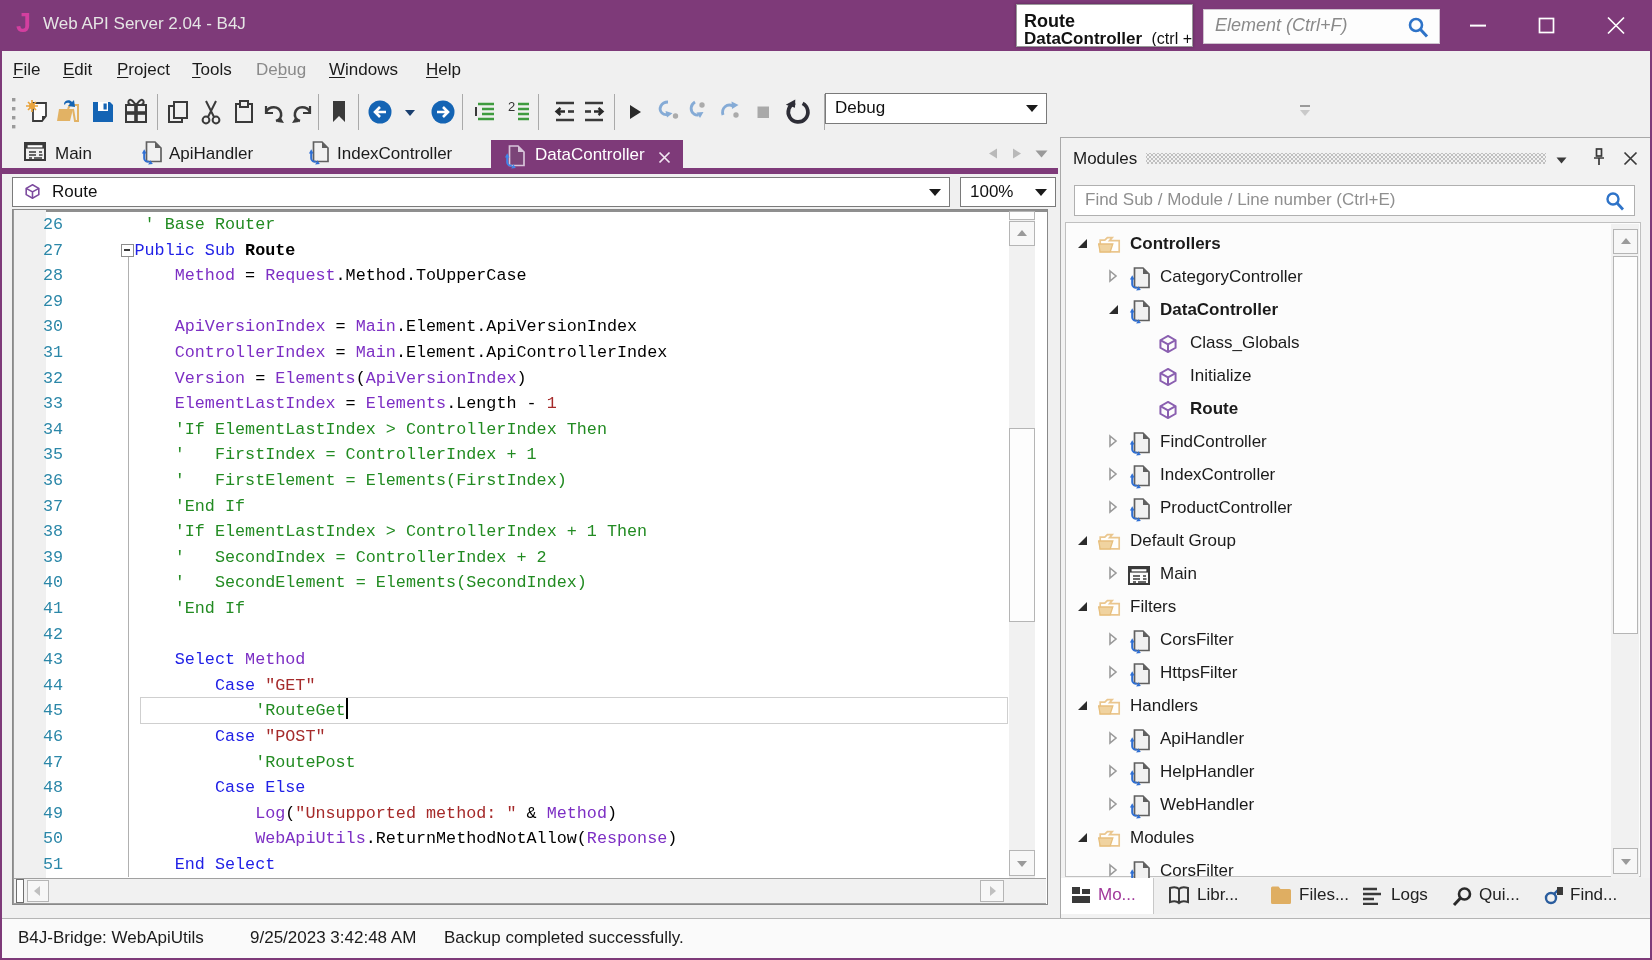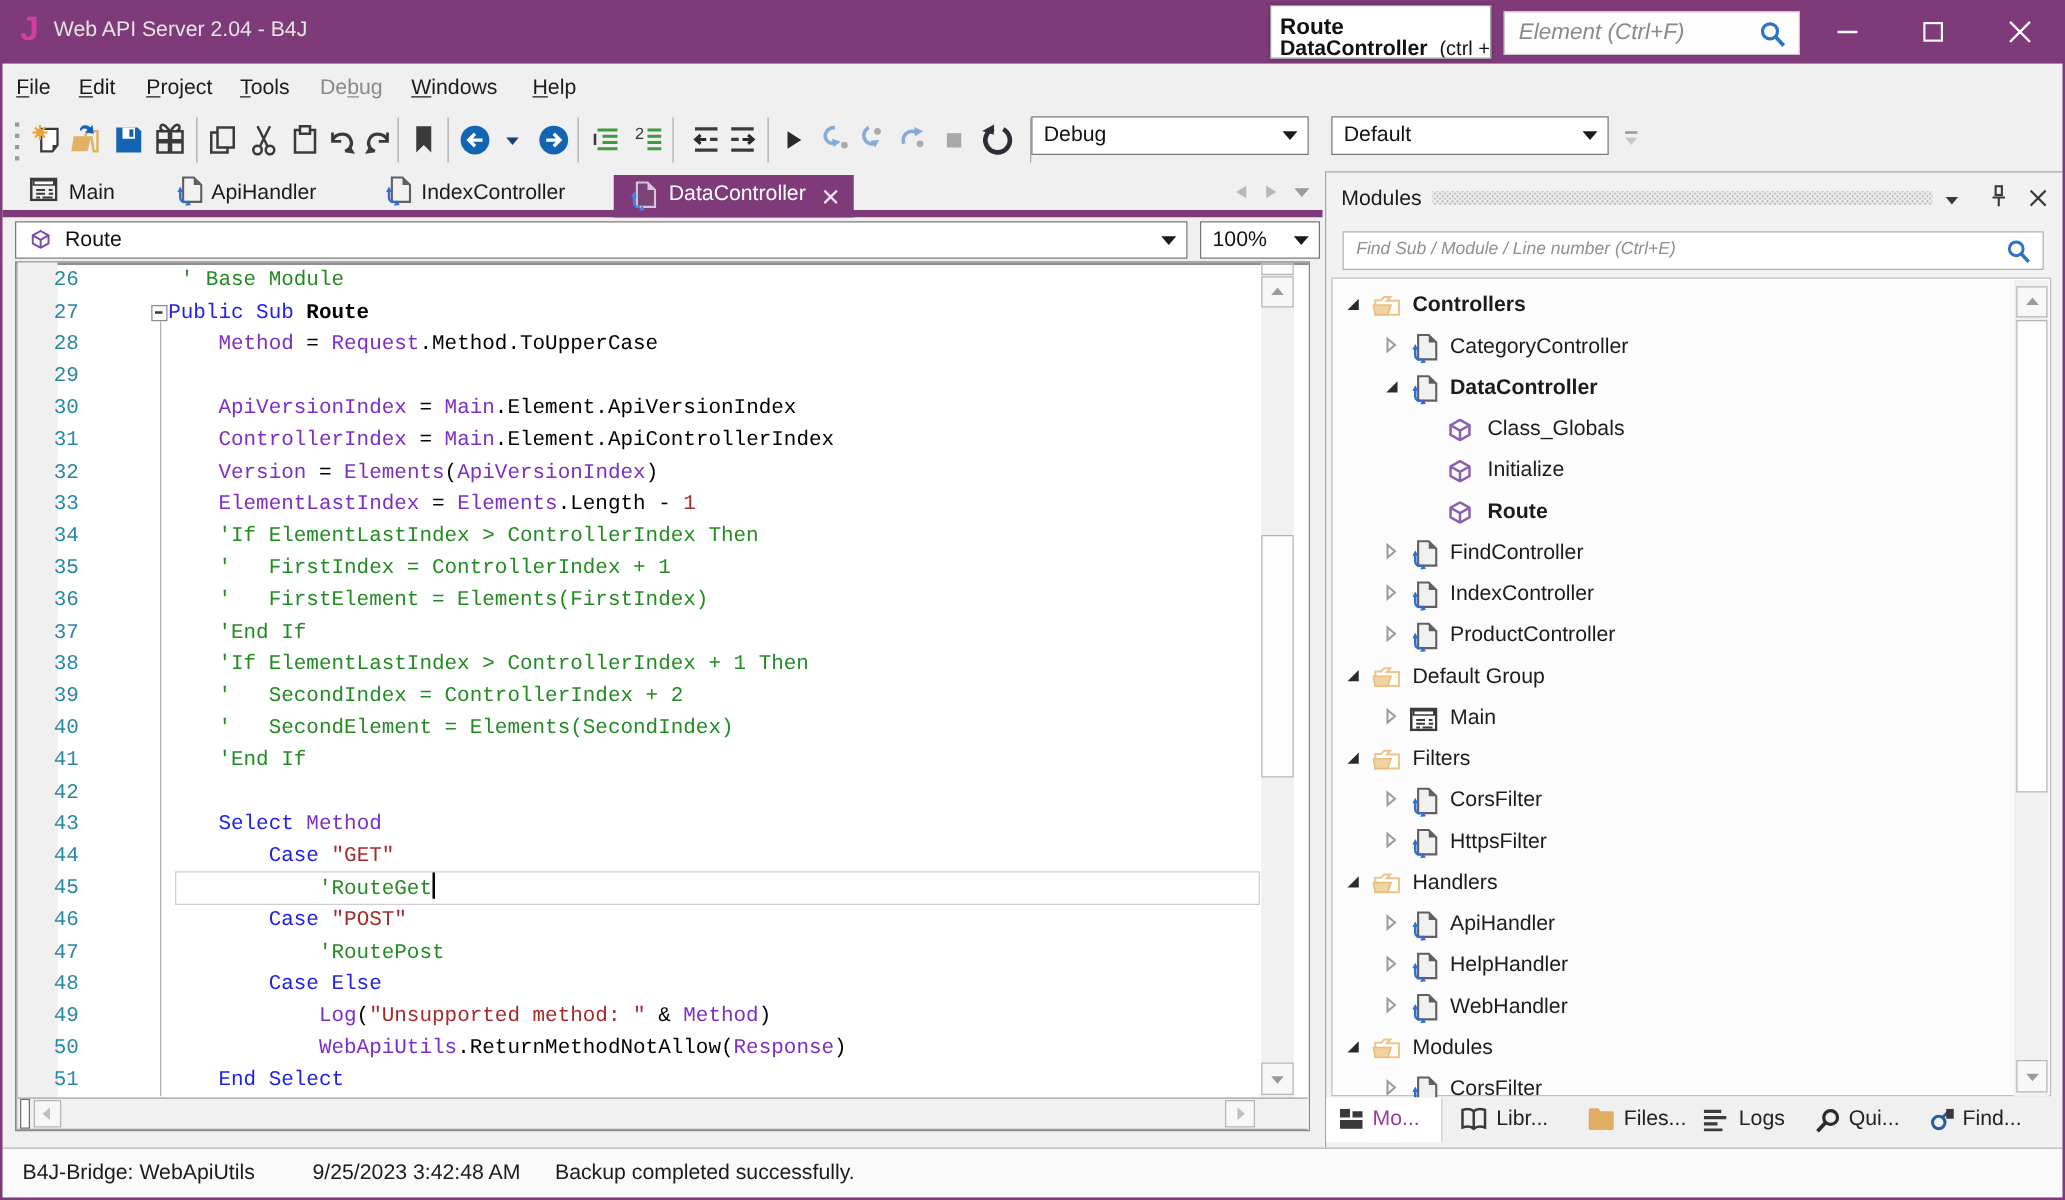--- a/index.html
+++ b/index.html
@@ -48,21 +48,21 @@
 .sb-track { position:absolute; background:#f1f1f1; }
 .sb-btn { position:absolute; background:#f7f7f7; border:1px solid #b5b5b5; }
 .sb-thumb { position:absolute; background:#fdfdfd; border:1px solid #b5b5b5; }
 .arr { position:absolute; width:0; height:0; }
 #rpanel { position:absolute; left:1060px; top:137px; width:590px; height:821px; background:#f2f2f2; border-left:1px solid #a9a9a9; border-top:1px solid #a9a9a9; }
 #rphead { position:absolute; left:12px; top:11px; font-size:17px; color:#1b1b1b; }
 #rpdots { position:absolute; left:85px; top:15px; width:400px; height:11px;
   background-image:radial-gradient(#c0c0c0 0.9px, transparent 1.1px), radial-gradient(#c0c0c0 0.9px, transparent 1.1px);
   background-size:4px 4px; background-position:0 0, 2px 2px; }
 #rpsearch { position:absolute; left:13px; top:47px; width:561px; height:31px; background:#fff; border:1px solid #b0b0b0; }
-#rpsearch .ph { position:absolute; left:10px; top:4px; font-style:italic; font-size:14px; color:#8f8f8f; }
+#rpsearch .ph { position:absolute; left:10px; top:4px; font-size:17px; color:#8f8f8f; }
 #treebox { position:absolute; left:4px; top:84px; width:576px; height:655px; background:#fcfcfc; border:1px solid #c0c0c0; }
 .trow { position:absolute; left:0; height:33px; width:560px; font-size:17px; color:#1b1b1b; }
 .trow .txt { position:absolute; top:5px; }
 .trow.bold .txt { font-weight:bold; }
 #btabs { position:absolute; left:0px; top:740px; width:589px; height:36px; background:#f0f0f0; }
 .btab { position:absolute; top:0; height:36px; font-size:17px; color:#222; }
 #btab-active { position:absolute; left:0; top:0; width:93px; height:36px; background:#fff; border-right:1px solid #c8c8c8; }
 #statusrow { position:absolute; left:2px; top:918px; width:1648px; height:40px; background:#fafafa; border-top:1px solid #b5b5b5; }
 .st { position:absolute; top:9px; font-size:17px; color:#1b1b1b; }
 #bl { position:absolute; left:0; top:50px; width:2px; height:910px; background:#7e3a79; }
@@ -228,24 +228,20 @@
     </svg>
 <svg class="ticon" style="left:781px;top:9px" width="28" height="30" viewBox="0 0 28 30">
       <path d="M12 5.8 A9.8 9.8 0 1 0 19.6 6.4" fill="none" stroke="#2d2d36" stroke-width="3.7"></path>
       <path d="M2.8 7.8 l9.5-5.2 -0.3 8.2 z" fill="#2d2d36"></path>
     </svg>
 <div class="tsep" style="left:822px"></div>
 <div class="combo" style="left:823px;top:5px;width:222px;height:31px">
       <div class="txt">Debug</div>
       <div class="car"></div>
     </div>
-<div class="combo" style="left:1063px;top:5px;width:222px;height:31px">
-      <div class="txt">Default</div>
-      <div class="car"></div>
-    </div>
 <svg class="ticon" style="left:1295px;top:14px" width="16" height="18" viewBox="0 0 16 18">
       <path d="M3 4 h10" stroke="#9a9a9a" stroke-width="2"></path>
       <path d="M3 8 h10 l-5 6 z" fill="#c9c9c9"></path>
     </svg>
   </div>
 <div id="tabbar">
   <div class="tab" style="left:53px;top:7px">Main</div>
   <div class="tab" style="left:167px;top:7px">ApiHandler</div>
   <div class="tab" style="left:335px;top:7px">IndexController</div>
   <svg style="position:absolute;left:22px;top:5px" width="22" height="19" viewBox="0 0 22 19">
@@ -305,21 +301,21 @@
     <div class="txt">100%</div>
     <div class="car"></div>
   </div>
 </div>
 <div id="editor">
   <div style="position:absolute;left:0;top:0;width:100%;height:1.5px;background:#8f8f8f"></div>
   <div style="position:absolute;left:0;top:0;width:1.5px;height:100%;background:#999"></div>
   <div id="gutter"></div>
   <div id="curline"></div>
 <div class="ln" style="top:1.9px">26</div>
-<div class="cl" style="top:1.9px"> <span class="c">' Base Module</span></div>
+<div class="cl" style="top:1.9px"> <span class="c">' Base Router</span></div>
 <div class="ln" style="top:27.5px">27</div>
 <div class="cl" style="top:27.5px"><span class="k">Public Sub </span><span class="b">Route</span></div>
 <div class="ln" style="top:53.1px">28</div>
 <div class="cl" style="top:53.1px">    <span class="i">Method</span> = <span class="i">Request</span>.Method.ToUpperCase</div>
 <div class="ln" style="top:78.7px">29</div>
 <div class="ln" style="top:104.3px">30</div>
 <div class="cl" style="top:104.3px">    <span class="i">ApiVersionIndex</span> = <span class="i">Main</span>.Element.ApiVersionIndex</div>
 <div class="ln" style="top:129.9px">31</div>
 <div class="cl" style="top:129.9px">    <span class="i">ControllerIndex</span> = <span class="i">Main</span>.Element.ApiControllerIndex</div>
 <div class="ln" style="top:155.5px">32</div>

